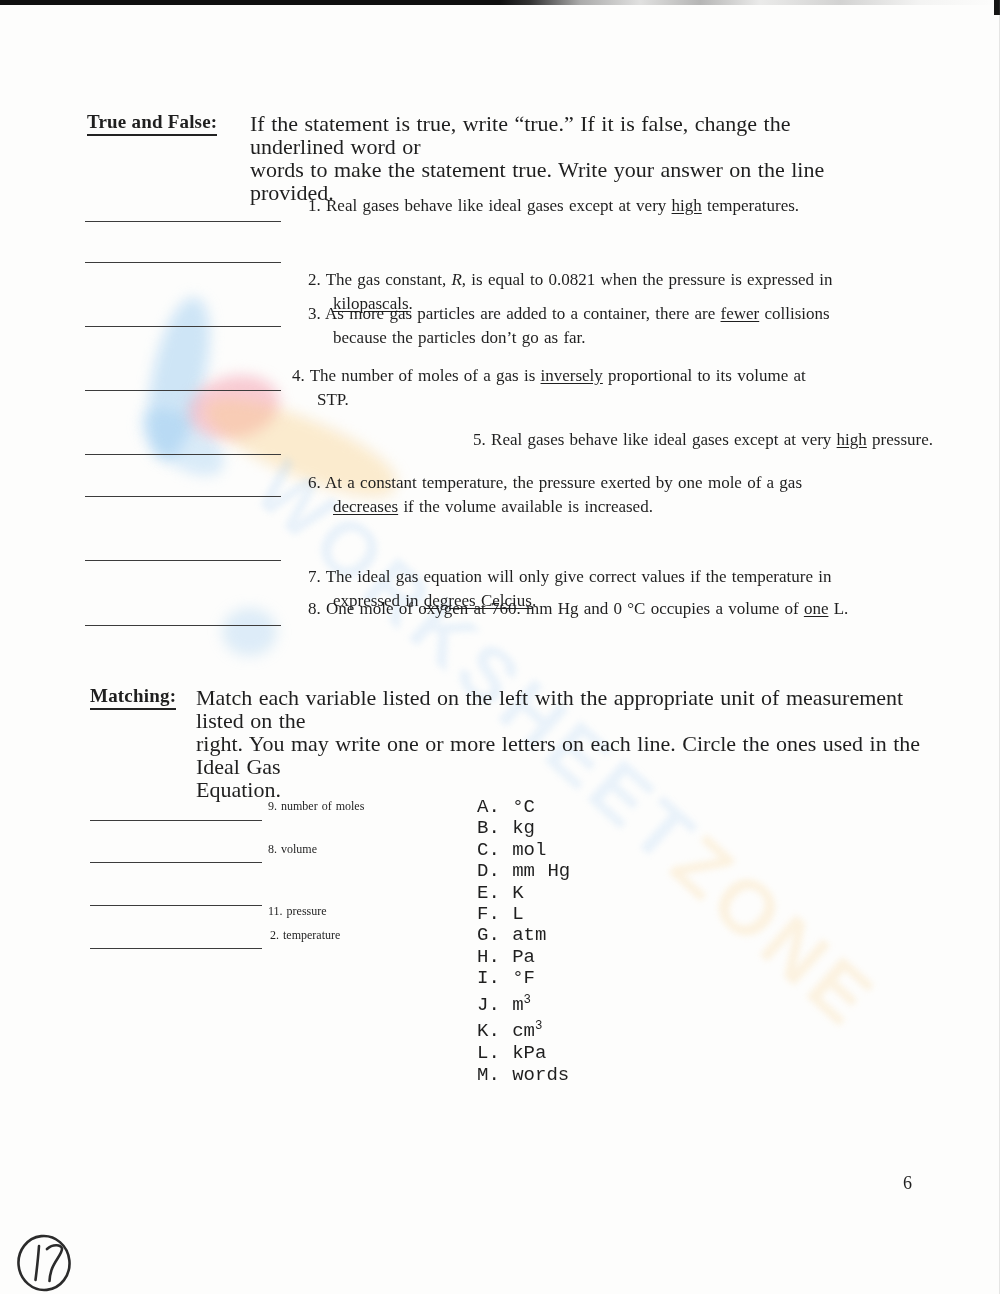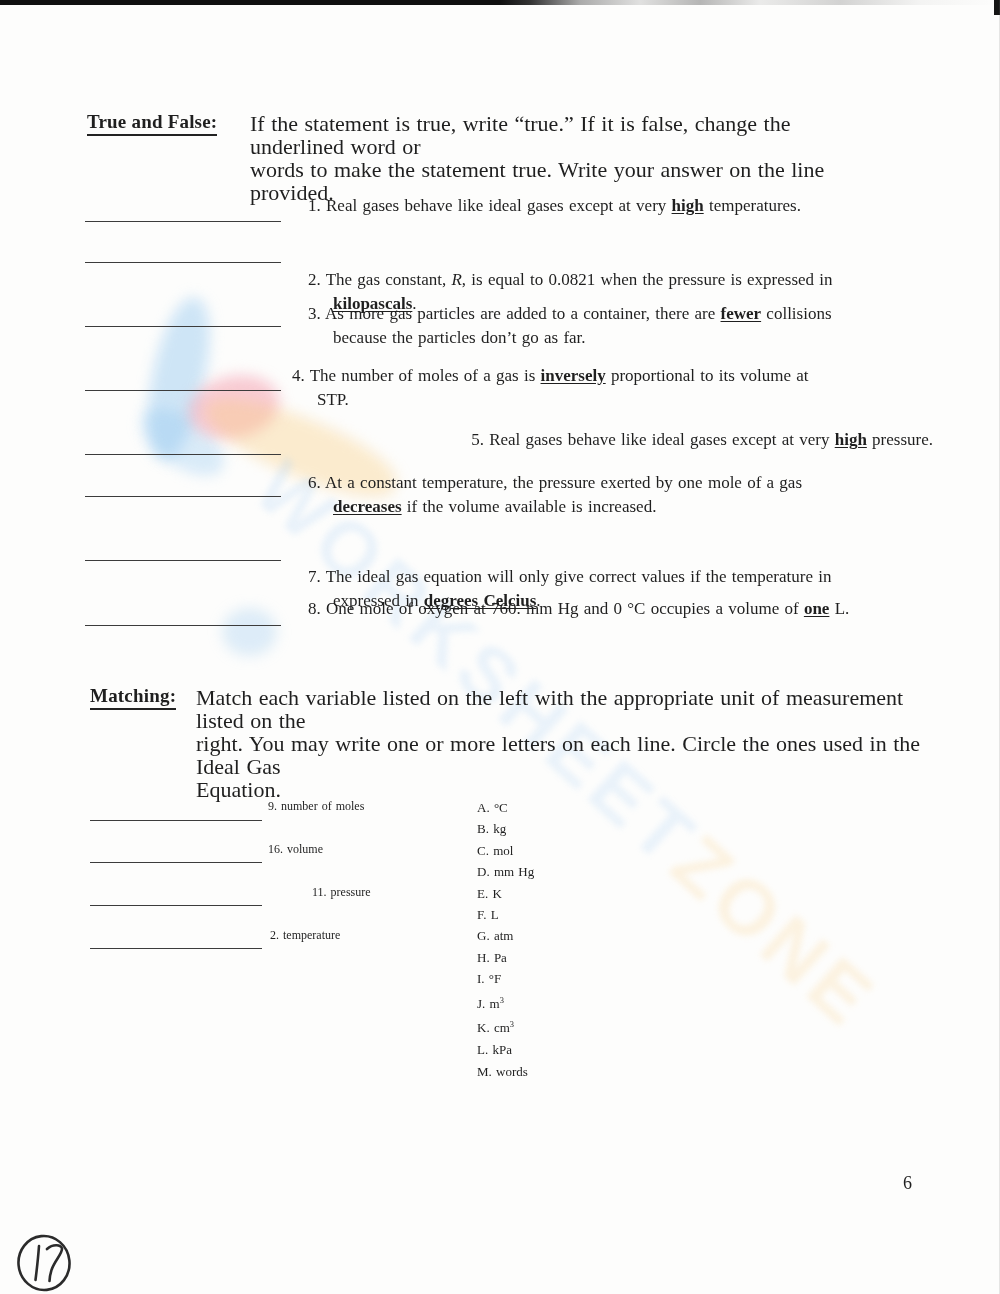--- a/index.html
+++ b/index.html
@@ -53,29 +53,29 @@
     border-bottom: 2px solid #222;
     padding-bottom: 1px; letter-spacing: .2px;
   }
   .instructions {
     font-size: 22px; line-height: 23px; word-spacing: 1px; width: 730px;
   }
   .question {
     font-size: 17px; line-height: 23.5px; word-spacing: 1px;
     width: 600px; padding-left: 25px; text-indent: -25px;
   }
-  .question u, .instructions u { text-underline-offset: 2px; font-weight: bold; }
+  .question u, .instructions u { text-underline-offset: 2px; }
   .blank {
     position:absolute; height: 0;
     border-bottom: 1.6px solid #3c3c3c;
   }
   .tf-blank { left: 85px; width: 196px; }
   .m-blank  { left: 90px; width: 172px; }
   .m-item { font-size: 12px; word-spacing: 1px; white-space: nowrap; }
-  .units { font-size: 13px; line-height: 21.4px; word-spacing: 1px; }
+  .units { font-size: 19px; line-height: 21.4px; word-spacing: 1px; font-family: Liberation Mono, monospace; }
   .units sup { font-size: .65em; }
   .page-number { font-size: 18px; }
   .grade-svg { position:absolute; left: 8px; top: 1230px; }
 </style>
 </head>
 <body>
 
 <div class="page">
 
   <div class="scan-edge-top"></div>
@@ -118,22 +118,22 @@
   <section>
     <div class="abs heading" style="left:90px; top:685px;">Matching:</div>
     <div class="abs instructions" style="left:196px; top:686px;">Match each variable listed on the left with the appropriate unit of measurement listed on the<br>right.  You may write one or more letters on each line.  Circle the ones used in the Ideal Gas<br>Equation.</div>
 
     <div class="blank m-blank" style="top:820px;"></div>
     <div class="blank m-blank" style="top:862px;"></div>
     <div class="blank m-blank" style="top:905px;"></div>
     <div class="blank m-blank" style="top:948px;"></div>
 
     <div class="abs m-item" style="left:268px; top:799px;">9. number  of moles</div>
-    <div class="abs m-item" style="left:268px; top:842px;">16. volume</div>
-    <div class="abs m-item" style="left:268px; top:885px;margin-left:44px;">11. pressure</div>
+    <div class="abs m-item" style="left:268px; top:842px;">8. volume</div>
+    <div class="abs m-item" style="left:268px; top:904px;">11. pressure</div>
     <div class="abs m-item" style="left:270px; top:928px;">2. temperature</div>
 
     <div class="abs units" style="left:477px; top:797px;">
       <div>A. °C</div>
       <div>B. kg</div>
       <div>C. mol</div>
       <div>D. mm Hg</div>
       <div>E. K</div>
       <div>F. L</div>
       <div>G. atm</div>

